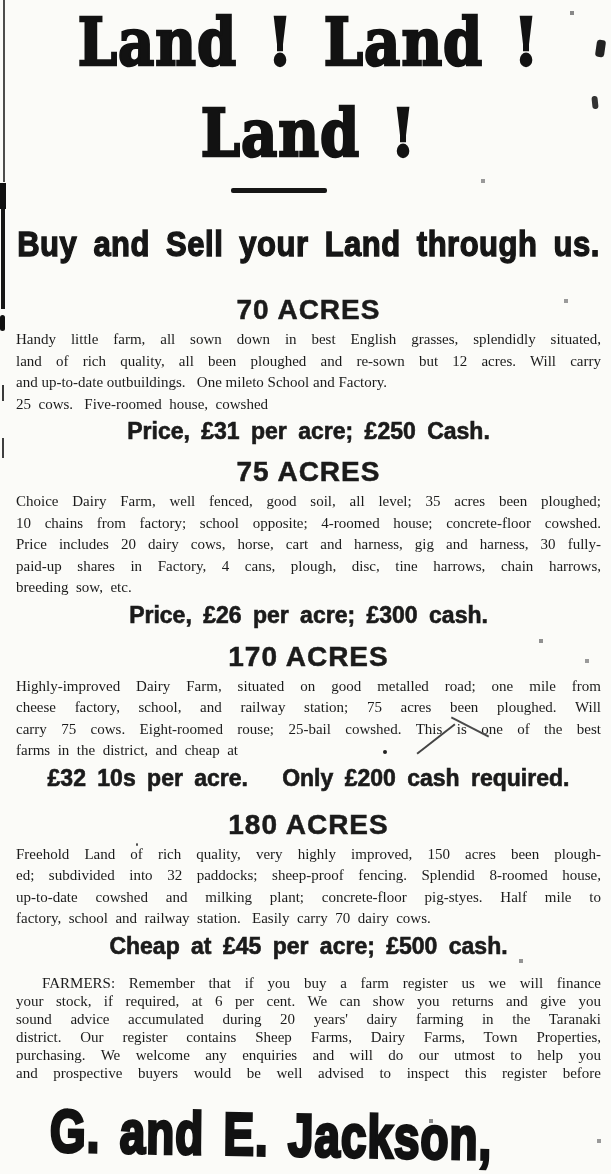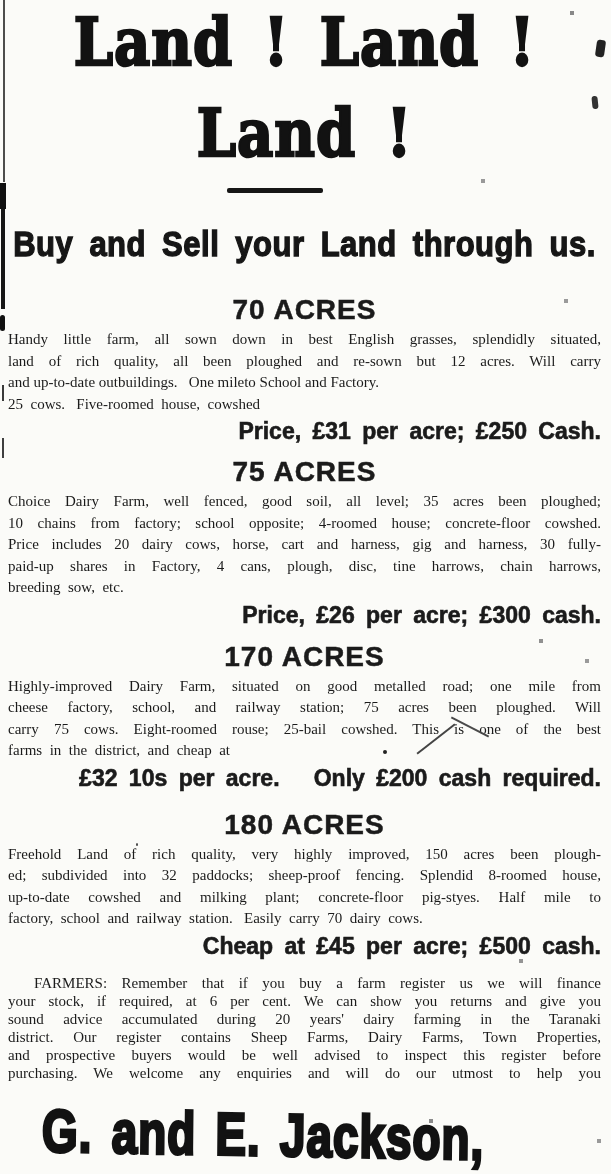--- a/index.html
+++ b/index.html
@@ -3,21 +3,21 @@
 <meta charset="utf-8">
 <style>
   html,body{margin:0;padding:0;}
   body{
     width:611px;height:1174px;overflow:hidden;
     background:var(--paper,#fbfbf8);
     color:var(--ink,#1b1b1b);
     font-family:"Liberation Serif",serif;
     position:relative;
   }
-  .page{position:relative;width:611px;height:1174px;box-sizing:border-box;padding:8px 10px 0 8px;}
+  .page{position:relative;width:611px;height:1174px;box-sizing:border-box;padding:8px 10px 0 16px;}
 
   
   .title{
     margin:0;font-family:"DejaVu Serif",serif;font-weight:bold;
     font-size:56px;line-height:78px;text-align:center;
     letter-spacing:1px;word-spacing:10px;
     color:var(--display_ink,#121212);
     -webkit-text-stroke:2.2px var(--display_ink,#121212);
     transform:scaleY(1.16);transform-origin:50% 45%;
   }
@@ -39,21 +39,21 @@
     font-size:28px;line-height:34px;text-align:center;letter-spacing:1px;
     -webkit-text-stroke:.5px #1b1b1b;
   }
   .s1{margin-top:26px}.s2{margin-top:10px}.s3{margin-top:11px}.s4{margin-top:16px}
   .para{margin-top:2px;font-size:15px;line-height:21.5px;overflow:hidden;}
   .jline{text-align:justify;text-align-last:justify;}
   .plain{white-space:pre-wrap;}
   .indent{text-indent:26px;}
   .price{
     margin-top:3px;font-family:"Liberation Sans",sans-serif;font-weight:bold;
-    font-size:23px;line-height:27px;text-align:right;word-spacing:5px;
+    font-size:23px;line-height:27px;text-align:center;word-spacing:5px;
     white-space:pre-wrap;-webkit-text-stroke:.6px #191919;
   }
   .note{margin-top:14px;}
   .note .para{line-height:18px;}
 
   
   .signature{
     margin:14px 0 0 34px;width:max-content;
     font-family:"Liberation Sans",sans-serif;font-weight:bold;
     font-size:50px;line-height:70px;letter-spacing:1px;word-spacing:6px;
@@ -147,20 +147,20 @@
     </div>
     <div class="price">Cheap at £45 per acre; £500 cash.</div>
   </section>
 
   <section class="note">
     <div class="para">
       <div class="jline indent">FARMERS: Remember that if you buy a farm register us we will finance</div>
       <div class="jline">your stock, if required, at 6 per cent.  We can show you returns and give you</div>
       <div class="jline">sound advice accumulated during 20 years' dairy farming in the Taranaki</div>
       <div class="jline">district.  Our register contains Sheep Farms, Dairy Farms, Town Properties,</div>
+      <div class="jline">purchasing.  We welcome any enquiries and will do our utmost to help you</div>
       <div class="jline">and prospective buyers would be well advised to inspect this register before</div>
-      <div class="jline">purchasing.  We welcome any enquiries and will do our utmost to help you</div>
     </div>
   </section>
 
   <div class="signature">G. and E. Jackson,</div>
 
 </div>
 
 </body></html>

